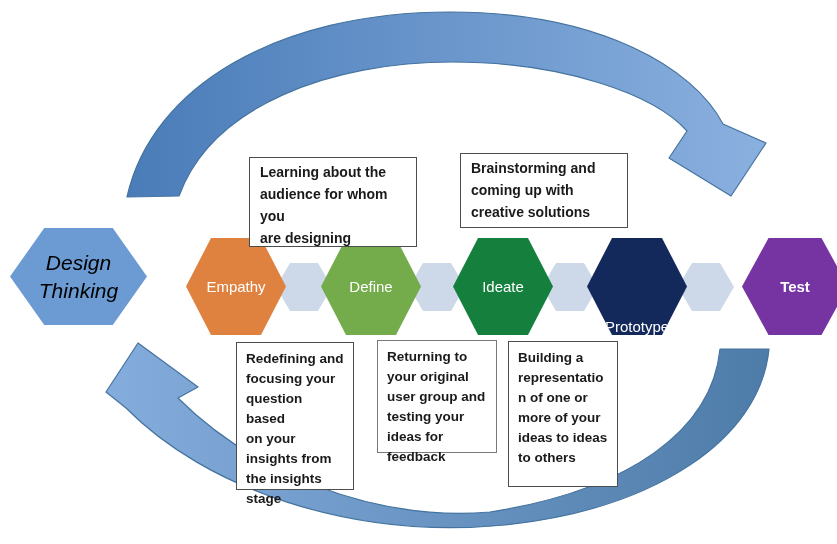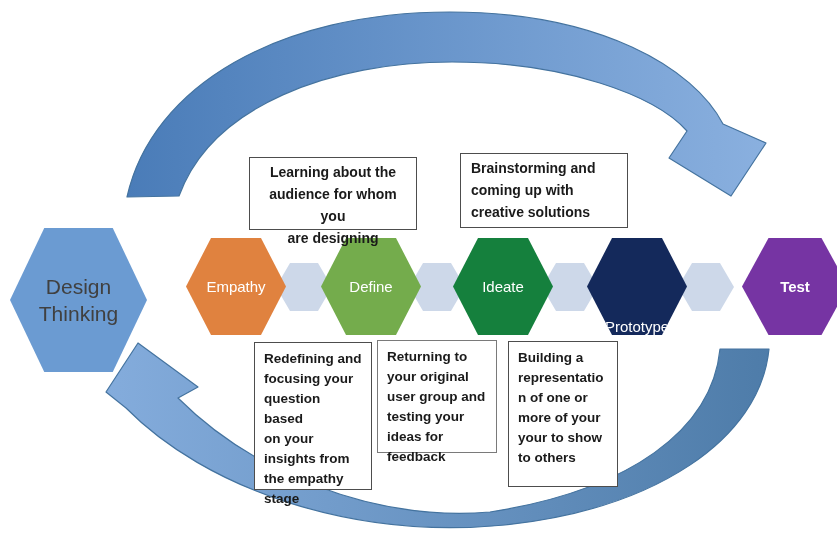--- a/index.html
+++ b/index.html
@@ -9,31 +9,31 @@
   }
   #arrow-layer{position:absolute;left:0;top:0;width:837px;height:544px;z-index:1;}
   .hex{
     position:absolute;display:flex;align-items:center;justify-content:center;
     clip-path:polygon(25% 0%,75% 0%,100% 50%,75% 100%,25% 100%,0% 50%);
     text-align:center;
   }
   .connector{width:56px;height:48px;top:263px;z-index:2;}
   .stage{width:100px;height:97px;top:238px;z-index:3;color:#ffffff;font-size:15px;}
   .stage .lbl{padding:0 4px;}
-  #hub{left:10px;top:228px;width:137px;height:144px;z-index:3;color:#404040;
-       font-size:21px;line-height:1.3;}
+  #hub{left:10px;top:228px;width:137px;height:97px;z-index:3;color:#000000;
+       font-size:21px;line-height:1.3;font-style:italic;}
   .note{
     position:absolute;background:#ffffff;border:1.5px solid #4d4d4d;color:#1a1a1a;
     font-weight:bold;z-index:4;box-sizing:border-box;
   }
   .note-top{font-size:14px;line-height:22px;padding:3px 10px;}
   .note-bottom{font-size:13.5px;line-height:20px;padding:6px 9px;}
-  #note-learning{left:249px;top:157px;width:168px;height:73px;text-align:center;}
+  #note-learning{left:249px;top:157px;width:168px;height:90px;}
   #note-brainstorming{left:460px;top:153px;width:168px;height:75px;}
-  #note-redefining{left:254px;top:342px;width:118px;height:148px;}
+  #note-redefining{left:236px;top:342px;width:118px;height:148px;}
   #note-returning{left:377px;top:340px;width:120px;height:113px;border-color:#7a7a7a;}
   #note-building{left:508px;top:341px;width:110px;height:146px;}
 </style>
 </head>
 <body>
 
 <div id="canvas">
 
   <svg id="arrow-layer" viewBox="0 0 837 544" xmlns="http://www.w3.org/2000/svg">
     <defs>
@@ -97,33 +97,33 @@
       <div>Brainstorming and</div>
       <div>coming up with</div>
       <div>creative solutions</div>
     </div>
   <div class="note note-bottom" id="note-redefining">
       <div>Redefining and</div>
       <div>focusing your</div>
       <div>question based</div>
       <div>on your</div>
       <div>insights from</div>
-      <div>the empathy</div>
+      <div>the insights</div>
       <div>stage</div>
     </div>
   <div class="note note-bottom" id="note-returning">
       <div>Returning to</div>
       <div>your original</div>
       <div>user group and</div>
       <div>testing your</div>
       <div>ideas for</div>
       <div>feedback</div>
     </div>
   <div class="note note-bottom" id="note-building">
       <div>Building a</div>
       <div>representatio</div>
       <div>n of one or</div>
       <div>more of your</div>
-      <div>your to show</div>
+      <div>ideas to ideas</div>
       <div>to others</div>
     </div>
 
 </div>
 
 </body></html>

